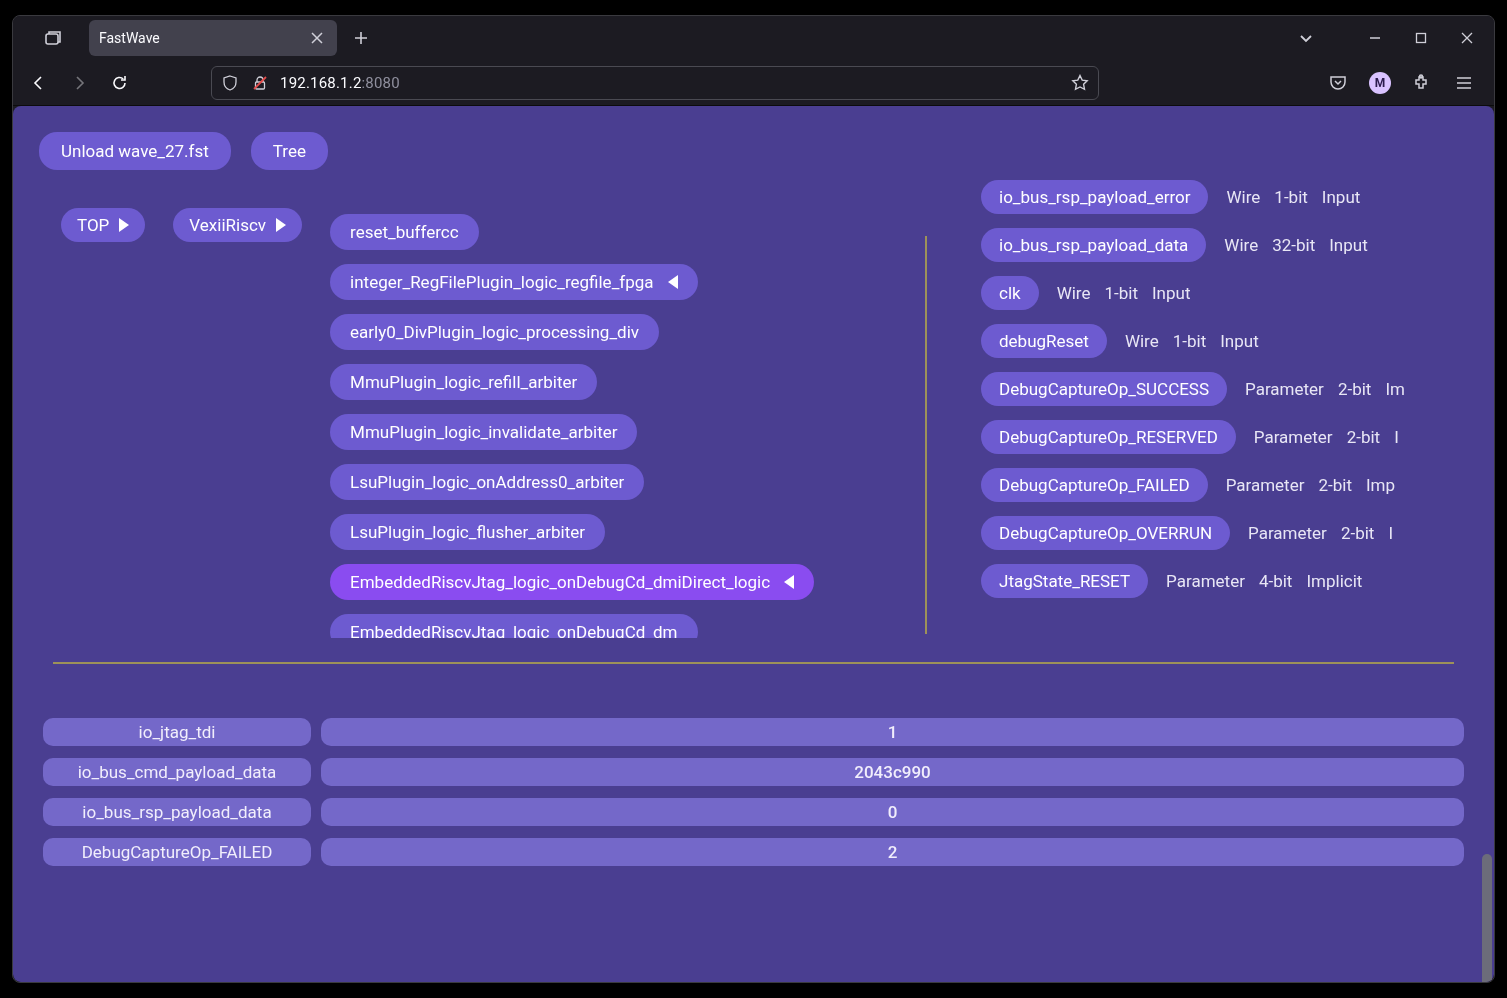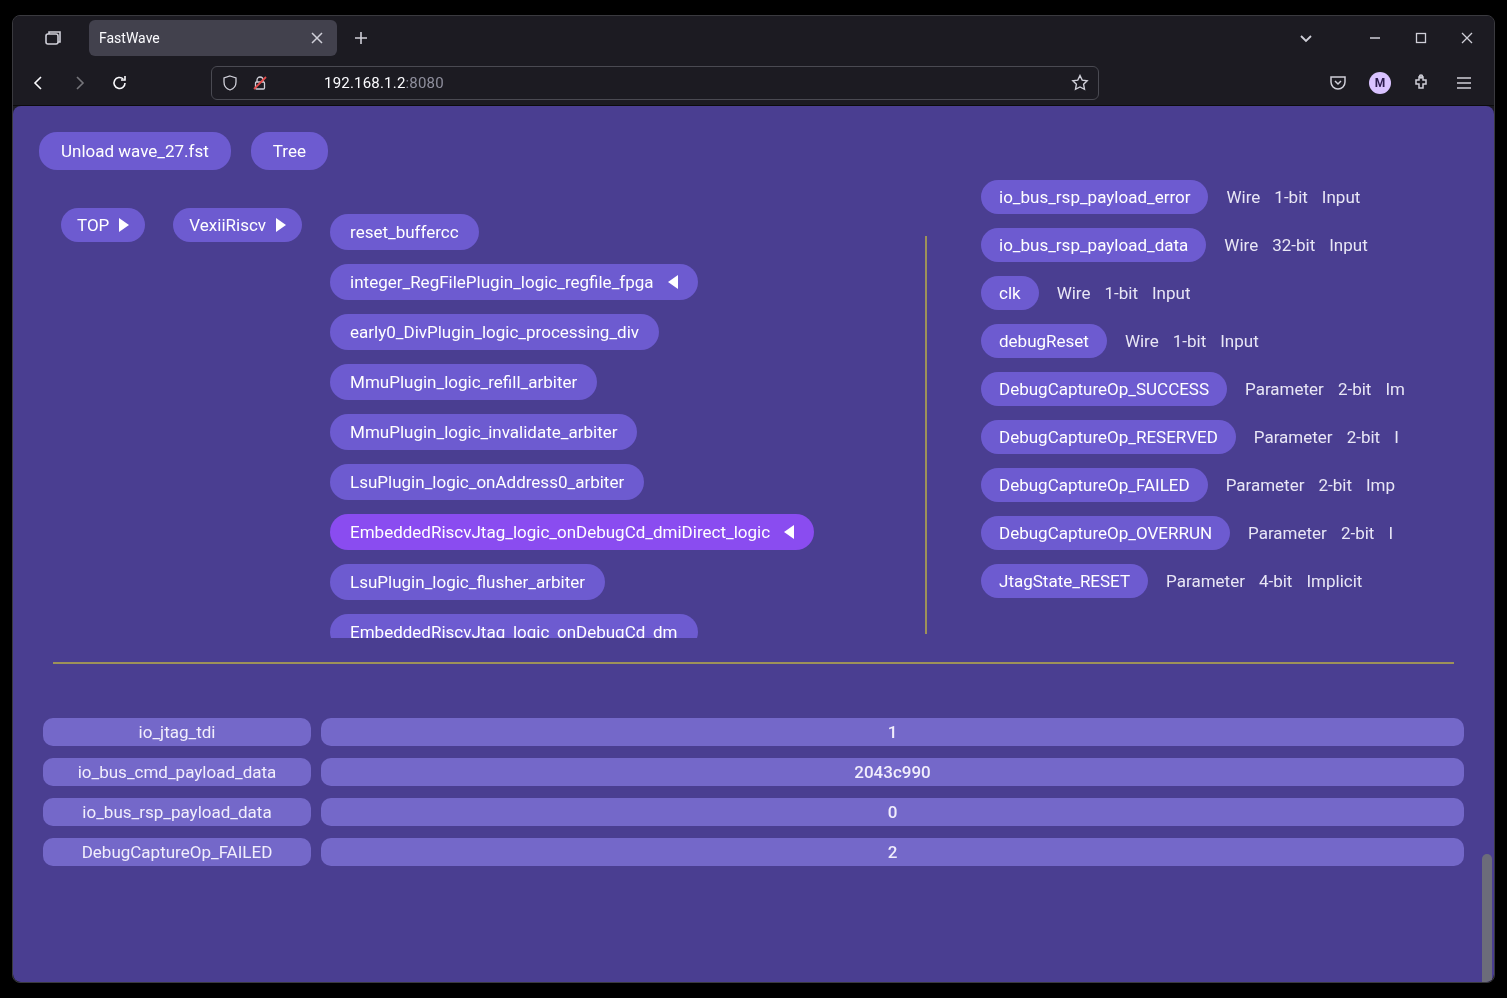--- a/index.html
+++ b/index.html
@@ -71,21 +71,21 @@
     background: #1c1b22;
     border-radius: 6px;
     display:flex;
     align-items:center;
     padding: 0 8px;
     gap: 10px;
     margin-left: 70px;
     border: 1px solid #4a4a52;
   }
   .url-icon { width:20px; height:20px; display:flex; align-items:center; justify-content:center; }
-  .url-text { color:#fbfbfe; font-size:15px; letter-spacing:0.2px;margin-left:44px; }
+  .url-text { color:#fbfbfe; font-size:15px; letter-spacing:0.2px; }
   .url-text .port { color:#8f8f9d; }
   .url-star { margin-left:auto; }
   .toolbar-right { margin-left:auto; display:flex; align-items:center; gap:6px; padding-right:4px; }
   .toolbar-icon { width:36px; height:36px; display:flex; align-items:center; justify-content:center; cursor:pointer; border-radius:4px; }
   .avatar { width:22px; height:22px; border-radius:50%; background:#d9c2ff; color:#2b1a4d; font-size:12px; font-weight:700; display:flex; align-items:center; justify-content:center; }
 
   
   .content {
     flex:1;
     background:#4a3e91;
@@ -371,26 +371,26 @@
           </div>
           <div class="node">
             <span>MmuPlugin_logic_refill_arbiter</span>
           </div>
           <div class="node">
             <span>MmuPlugin_logic_invalidate_arbiter</span>
           </div>
           <div class="node">
             <span>LsuPlugin_logic_onAddress0_arbiter</span>
           </div>
+          <div class="node">
+            <span>LsuPlugin_logic_flusher_arbiter</span>
+          </div>
           <div class="node active">
             <span>EmbeddedRiscvJtag_logic_onDebugCd_dmiDirect_logic</span>
             <span class="tri tri-left"></span>
-          </div>
-          <div class="node">
-            <span>LsuPlugin_logic_flusher_arbiter</span>
           </div>
           <div class="node">
             <span>EmbeddedRiscvJtag_logic_onDebugCd_dm</span>
           </div>
         </div>
       <div class="divider-v"></div>
       <div class="sig-col" id="sig-col">
           <div class="sig-row">
             <div class="sig-pill">io_bus_rsp_payload_error</div>
             <div class="sig-meta">

